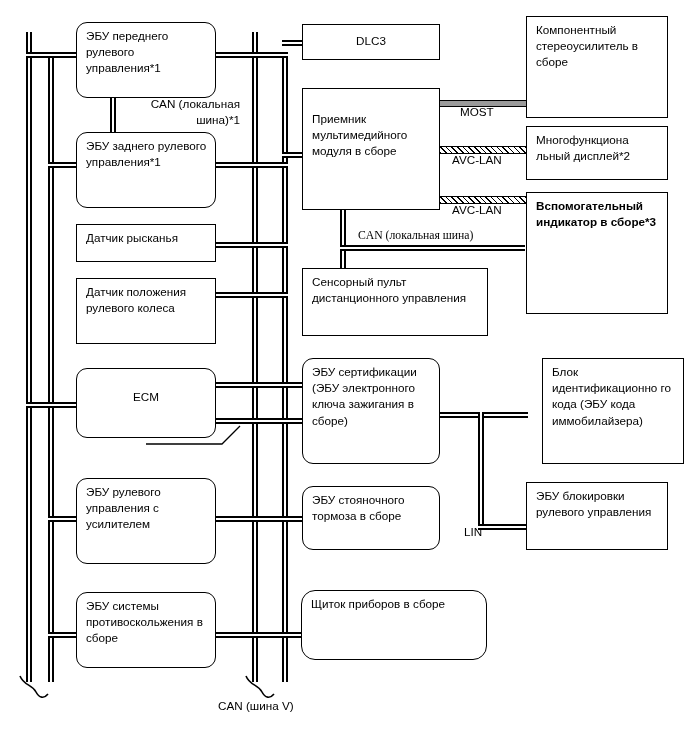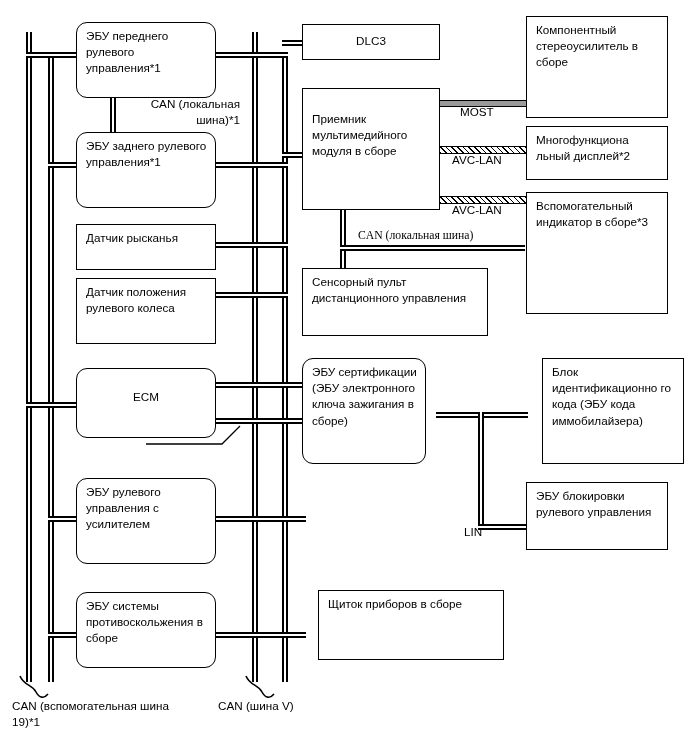--- a/index.html
+++ b/index.html
@@ -101,21 +101,21 @@
   <div class="lbl" style="left:452px;top:202px;width:80px;">AVC-LAN</div>
 
   <div class="box round" style="left:76px;top:22px;width:140px;height:76px;padding-left:32px;">
     <div class="txt">ЭБУ переднего рулевого управления*1</div>
   </div>
 
   <div class="box round" style="left:76px;top:132px;width:140px;height:76px;">
     <div class="txt">ЭБУ заднего рулевого управления*1</div>
   </div>
 
-  <div class="box" style="left:76px;top:224px;width:140px;height:46px;">
+  <div class="box" style="left:76px;top:224px;width:140px;height:38px;">
     <div class="txt">Датчик рысканья</div>
   </div>
 
   <div class="box" style="left:76px;top:278px;width:140px;height:66px;">
     <div class="txt">Датчик положения рулевого колеса</div>
   </div>
 
   <div class="box round" style="left:76px;top:368px;width:140px;height:70px;">
     <div class="txt center" style="top:20px;">ECM</div>
   </div>
@@ -133,56 +133,58 @@
   </div>
 
   <div class="box" style="left:302px;top:88px;width:138px;height:122px;">
     <div class="txt" style="top:22px;">Приемник мультимедийного модуля в сборе</div>
   </div>
 
   <div class="box" style="left:302px;top:268px;width:186px;height:68px;">
     <div class="txt">Сенсорный пульт дистанционного управления</div>
   </div>
 
-  <div class="box round" style="left:302px;top:358px;width:124px;height:106px;">
+  <div class="box round" style="left:302px;top:358px;width:138px;height:106px;">
     <div class="txt">ЭБУ сертификации (ЭБУ электронного ключа зажигания в сборе)</div>
   </div>
 
+  <div class="box round" style="left:302px;top:486px;width:138px;height:64px;">
+    <div class="txt">ЭБУ стояночного тормоза в сборе</div>
+  </div>
 
-  <div class="box" style="left:318px;top:590px;width:186px;height:70px;">
+  <div class="box" style="left:301px;top:590px;width:186px;height:70px;border-radius:14px;">
     <div class="txt">Щиток приборов в сборе</div>
   </div>
 
   <div class="box" style="left:526px;top:16px;width:142px;height:102px;">
     <div class="txt">Компонентный стереоусилитель в сборе</div>
   </div>
 
   <div class="box" style="left:526px;top:126px;width:142px;height:54px;">
     <div class="txt">Многофункциона льный дисплей*2</div>
   </div>
 
-  <div class="box" style="left:526px;top:192px;width:142px;height:122px;">
+  <div class="box" style="left:526px;top:192px;width:142px;height:122px;font-weight:bold;">
     <div class="txt">Вспомогательный индикатор в сборе*3</div>
   </div>
 
   <div class="box" style="left:526px;top:358px;width:142px;height:106px;margin-left:16px;">
     <div class="txt">Блок идентификационно го кода (ЭБУ кода иммобилайзера)</div>
   </div>
 
   <div class="box" style="left:526px;top:482px;width:142px;height:68px;padding-left:23px;">
     <div class="txt">ЭБУ блокировки рулевого управления</div>
   </div>
 
   <svg class="leader" width="120" height="40" style="left:140px;top:410px;">
     <polyline points="6,34 82,34 100,16" fill="none" stroke="#000" stroke-width="1.3"></polyline>
   </svg>
 
   <svg class="squig" width="48" height="34" style="left:14px;top:672px;">
     <path d="M6,4 C10,14 18,12 22,20 C25,26 30,27 34,22" fill="none" stroke="#000" stroke-width="1.6"></path>
   </svg>
-  <div class="lbl" style="left:12px;top:698px;width:165px;">CAN (вспомогательная шина 19)*1</div>
 
   <svg class="squig" width="48" height="34" style="left:240px;top:672px;">
     <path d="M6,4 C10,14 18,12 22,20 C25,26 30,27 34,22" fill="none" stroke="#000" stroke-width="1.6"></path>
   </svg>
   <div class="lbl" style="left:218px;top:698px;width:130px;">CAN (шина V)</div>
 
 </div>
 
 </body></html>

